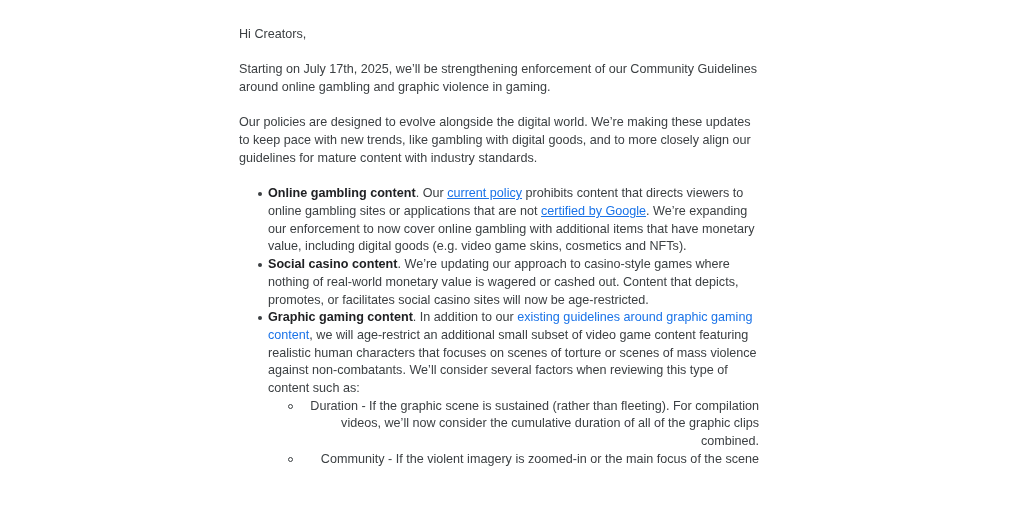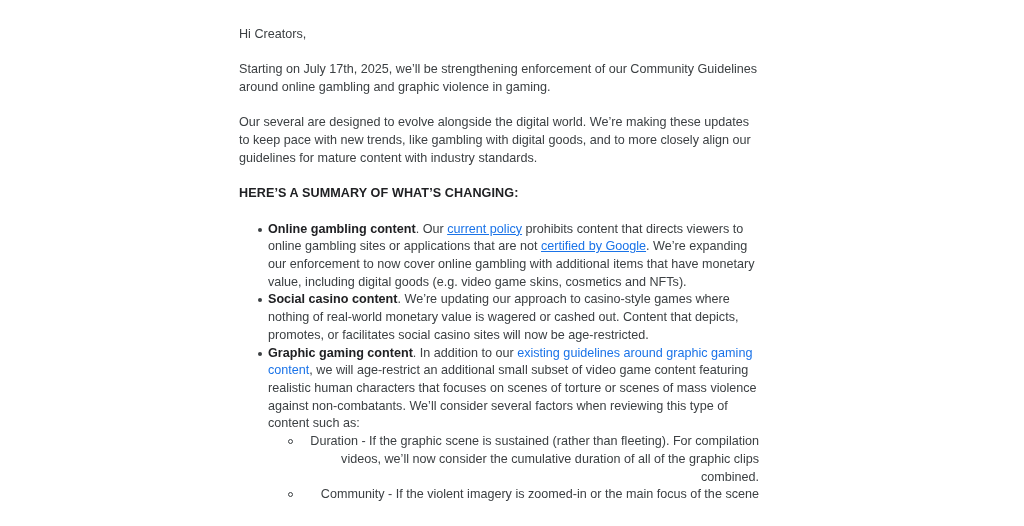--- a/index.html
+++ b/index.html
@@ -81,22 +81,21 @@
       color: #1a73e8;
       text-decoration: none;
     }
   </style>
 </head>
 <body>
 
 <div class="content">
   <p class="greeting">Hi Creators,</p>
   <p class="para">Starting on July 17th, 2025, we’ll be strengthening enforcement of our Community Guidelines around online gambling and graphic violence in gaming.</p>
-  <p class="para">Our several are designed to evolve alongside the digital world. We’re making these updates to keep pace with new trends, like gambling with digital goods, and to more closely align our guidelines for mature content with industry standards.</p>
-  <p class="summary-heading">HERE’S A SUMMARY OF WHAT’S CHANGING:</p>
+  <p class="para">Our policies are designed to evolve alongside the digital world. We’re making these updates to keep pace with new trends, like gambling with digital goods, and to more closely align our guidelines for mature content with industry standards.</p>
 
   <ul class="main-list">
     <li>
       <span class="item-title">Online gambling content</span><span>.</span><span> Our </span><a class="link" href="#">current policy</a><span> prohibits content that directs viewers to online gambling sites or applications that are not </span><a class="link" href="#">certified by Google</a><span>. We’re expanding our enforcement to now cover online gambling with additional items that have monetary value, including digital goods (e.g. video game skins, cosmetics and NFTs).</span>
     </li>
     <li>
       <span class="item-title">Social casino content</span><span>.</span><span> We’re updating our approach to casino-style games where nothing of real-world monetary value is wagered or cashed out. Content that depicts, promotes, or facilitates social casino sites will now be age-restricted.</span>
     </li>
     <li>
       <span class="item-title">Graphic gaming content</span><span>.</span><span> In addition to our </span><a class="link-plain" href="#">existing guidelines around graphic gaming content</a><span>, we will age-restrict an additional small subset of video game content featuring realistic human characters that focuses on scenes of torture or scenes of mass violence against non-combatants. We’ll consider several factors when reviewing this type of content such as:</span>

